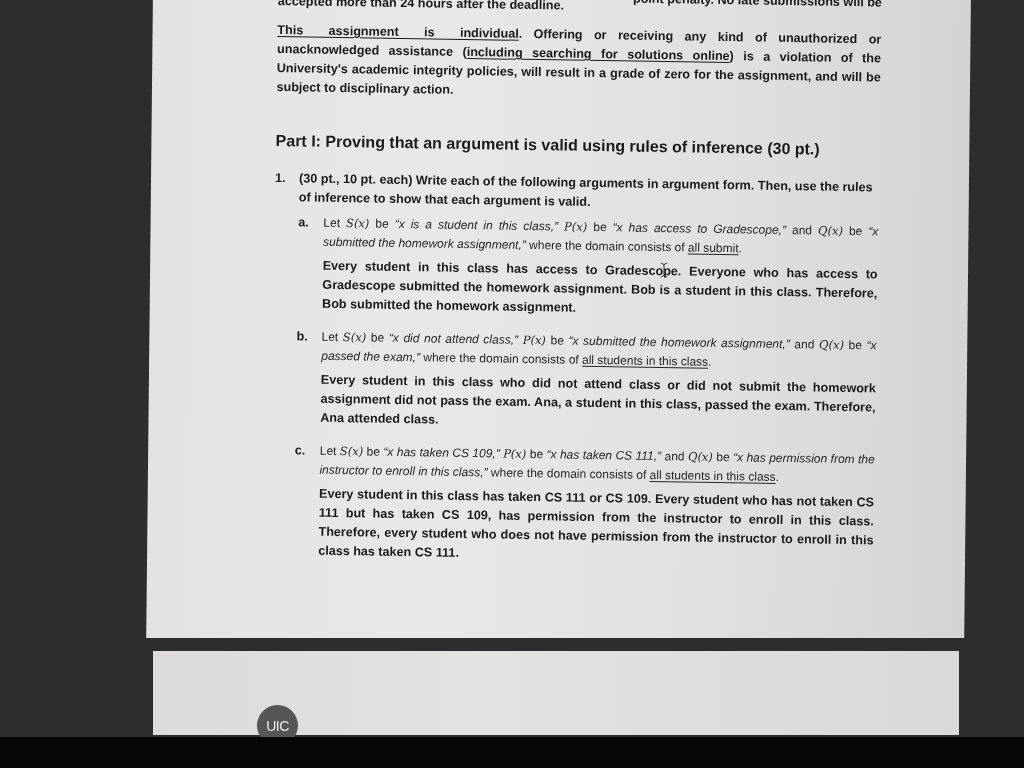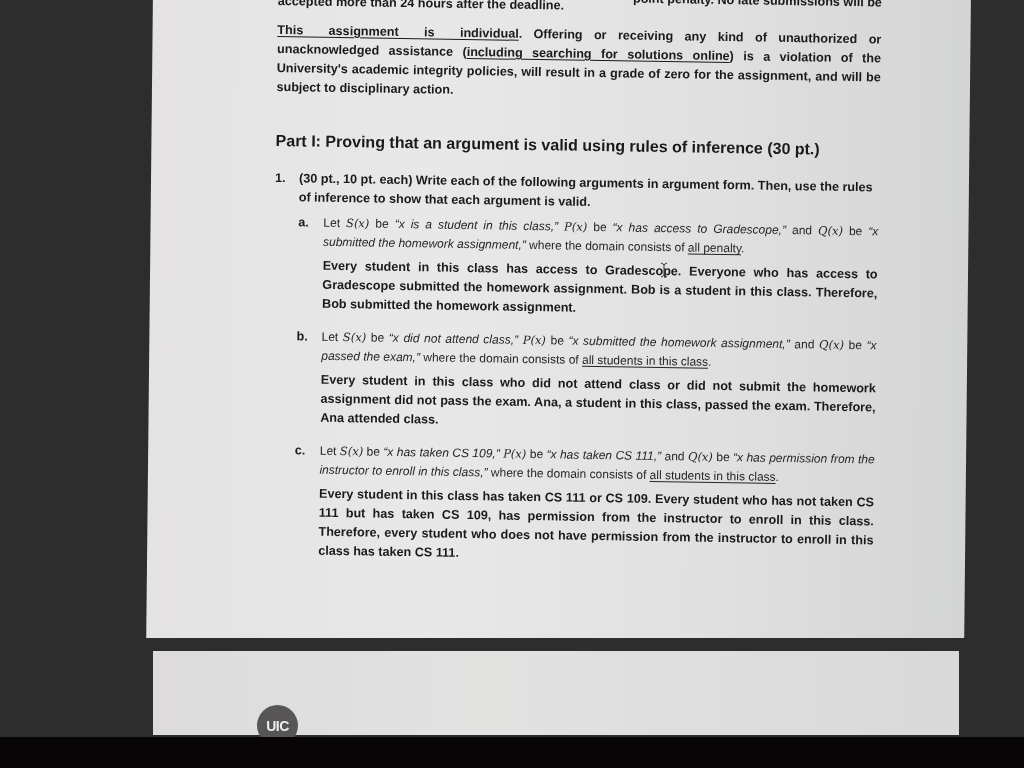--- a/index.html
+++ b/index.html
@@ -70,21 +70,21 @@
   .cursor {
     position: absolute; left: 660px; top: 262px;
     width: 8px; height: 16px;
   }
   .uic-logo {
     position: absolute; left: 257px; top: 705px;
     width: 41px; height: 41px;
     border-radius: 50%;
     background: #585556;
     color: #eeeeee;
-    font-weight: bold;
+    font-weight: normal;
     font-size: 14px;
     display: flex; align-items: center; justify-content: center;
     letter-spacing: -0.5px;
   }
 </style>
 </head>
 <body>
 
 <div class="viewer">
   <div class="page page1"></div>
@@ -115,21 +115,21 @@
           <p class="defs justify">
             <span>Let</span>
             <span class="m">S(x)</span> be
             <i>“x is a student in this class,”</i>
             <span class="m">P(x)</span> be
             <i>“x has access to Gradescope,”</i>
             <span>and</span>
             <span class="m">Q(x)</span> be
             <i>“x submitted the homework assignment,”</i>
             <span>where the domain consists of</span>
-            <span class="domain">all penalty</span>.
+            <span class="domain">all submit</span>.
           </p>
           <p class="arg justify">Every student in this class has access to Gradescope. Everyone who has access to Gradescope submitted the homework assignment. Bob is a student in this class. Therefore, Bob submitted the homework assignment.</p>
         </div>
       </div>
 
       <div class="sub">
         <span class="letter">b.</span>
         <div class="body">
           <p class="defs justify">
             <span>Let</span>

